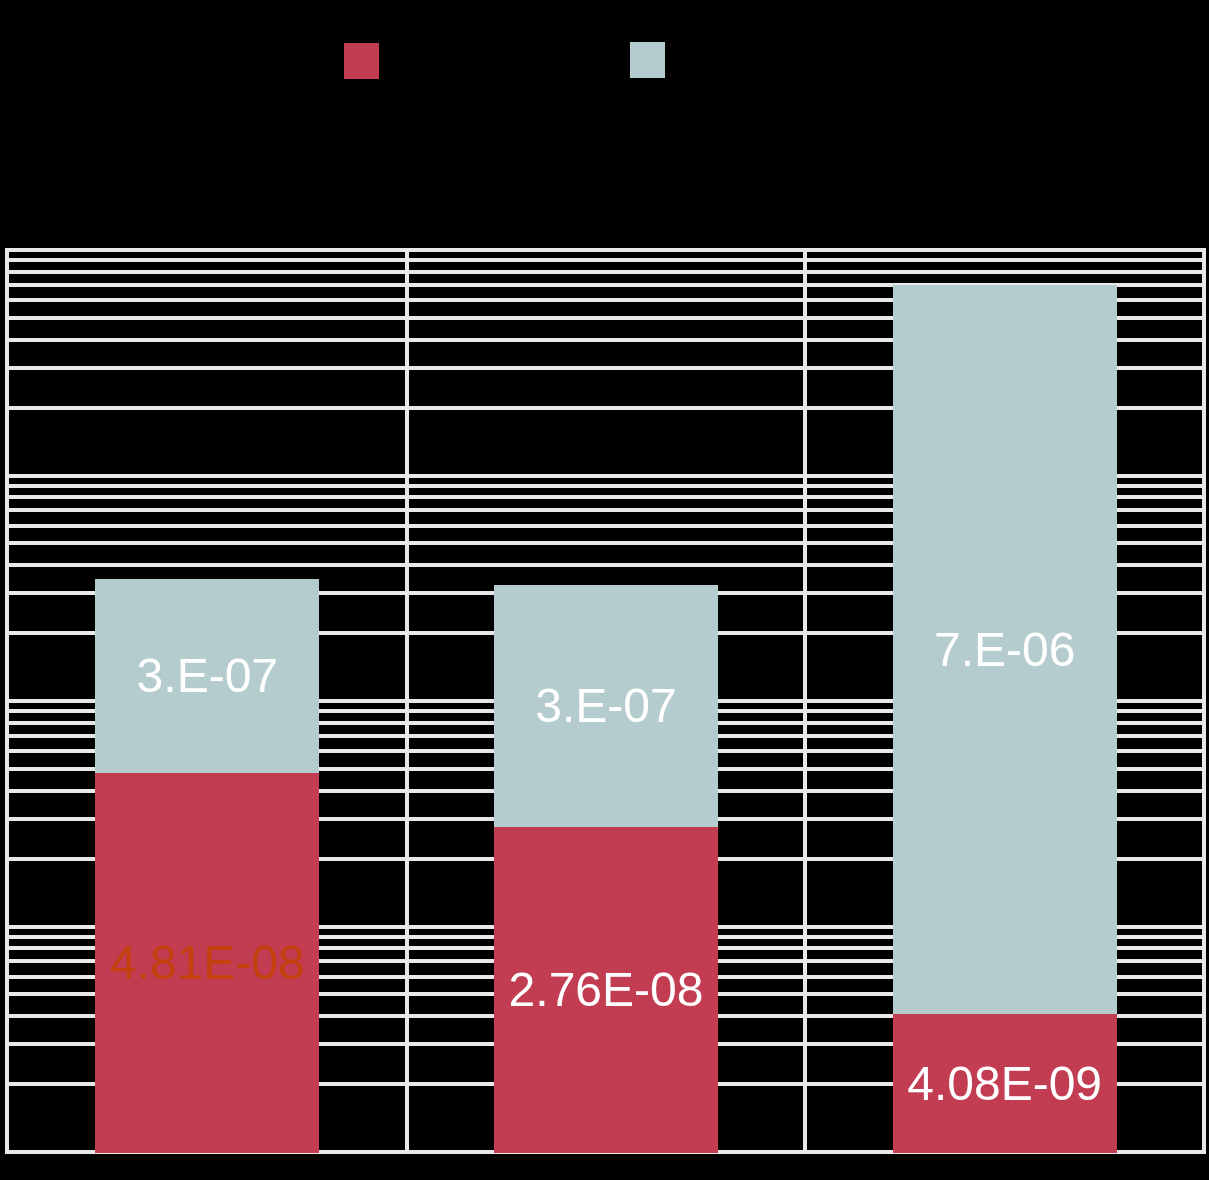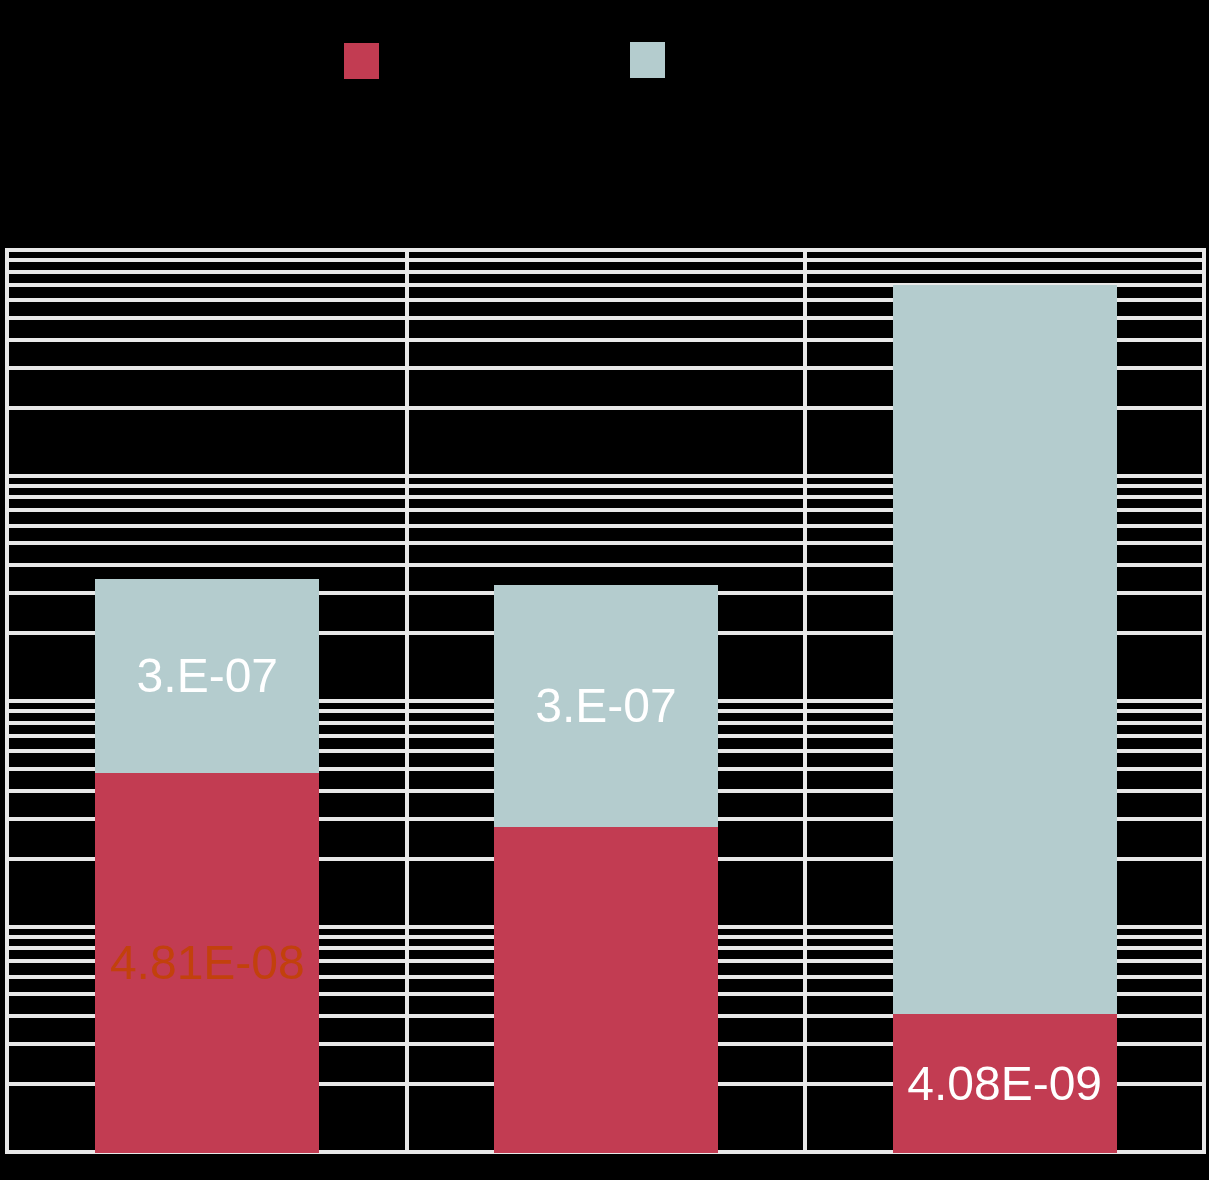--- a/index.html
+++ b/index.html
@@ -94,18 +94,20 @@
       <div class="vgrid" style="left: 5px; background: rgb(232, 232, 232);"></div>
       <div class="vgrid" style="left: 404.667px; background: rgb(232, 232, 232);"></div>
       <div class="vgrid" style="left: 803.333px; background: rgb(232, 232, 232);"></div>
       <div class="vgrid" style="left: 1202px; background: rgb(232, 232, 232);"></div>
       <div class="barseg" style="left: 95.3333px; top: 772.676px; width: 224px; height: 380.324px; background: rgb(194, 60, 82);"></div>
       <div class="barseg" style="left: 95.3333px; top: 578.846px; width: 224px; height: 193.831px; background: rgb(180, 204, 206);"></div>
       <div class="dlabel" style="left: 207.333px; top: 962.838px; color: #c2410c;">4.81E-08</div>
       <div class="dlabel" style="left: 207.333px; top: 675.761px; color: rgb(255, 255, 255);">3.E-07</div>
       <div class="barseg" style="left: 494px; top: 827.075px; width: 224px; height: 325.925px; background: rgb(194, 60, 82);"></div>
       <div class="barseg" style="left: 494px; top: 584.79px; width: 224px; height: 242.285px; background: rgb(180, 204, 206);"></div>
+      <div class="dlabel" style="left: 606px; top: 990.038px; color: rgb(255, 255, 255);">2.76E-08</div>
       <div class="dlabel" style="left: 606px; top: 705.932px; color: rgb(255, 255, 255);">3.E-07</div>
       <div class="barseg" style="left: 892.667px; top: 1014.3px; width: 224px; height: 138.704px; background: rgb(194, 60, 82);"></div>
       <div class="barseg" style="left: 892.667px; top: 284.873px; width: 224px; height: 729.423px; background: rgb(180, 204, 206);"></div>
       <div class="dlabel" style="left: 1004.67px; top: 1083.65px; color: rgb(255, 255, 255);">4.08E-09</div>
+      <div class="dlabel" style="left: 1004.67px; top: 649.585px; color: rgb(255, 255, 255);">7.E-06</div>
     </div>
 </div>
 
 </body></html>

